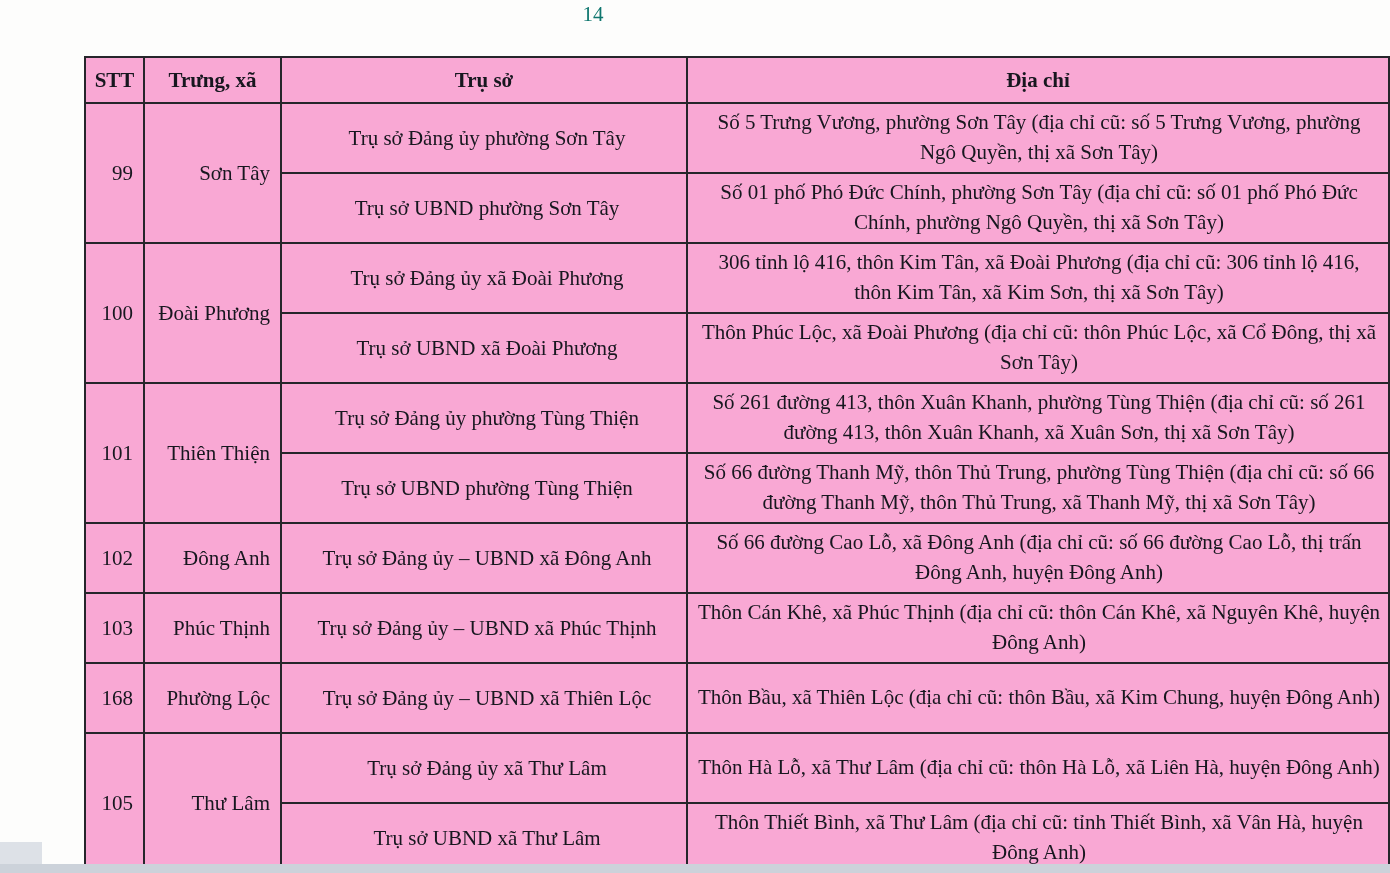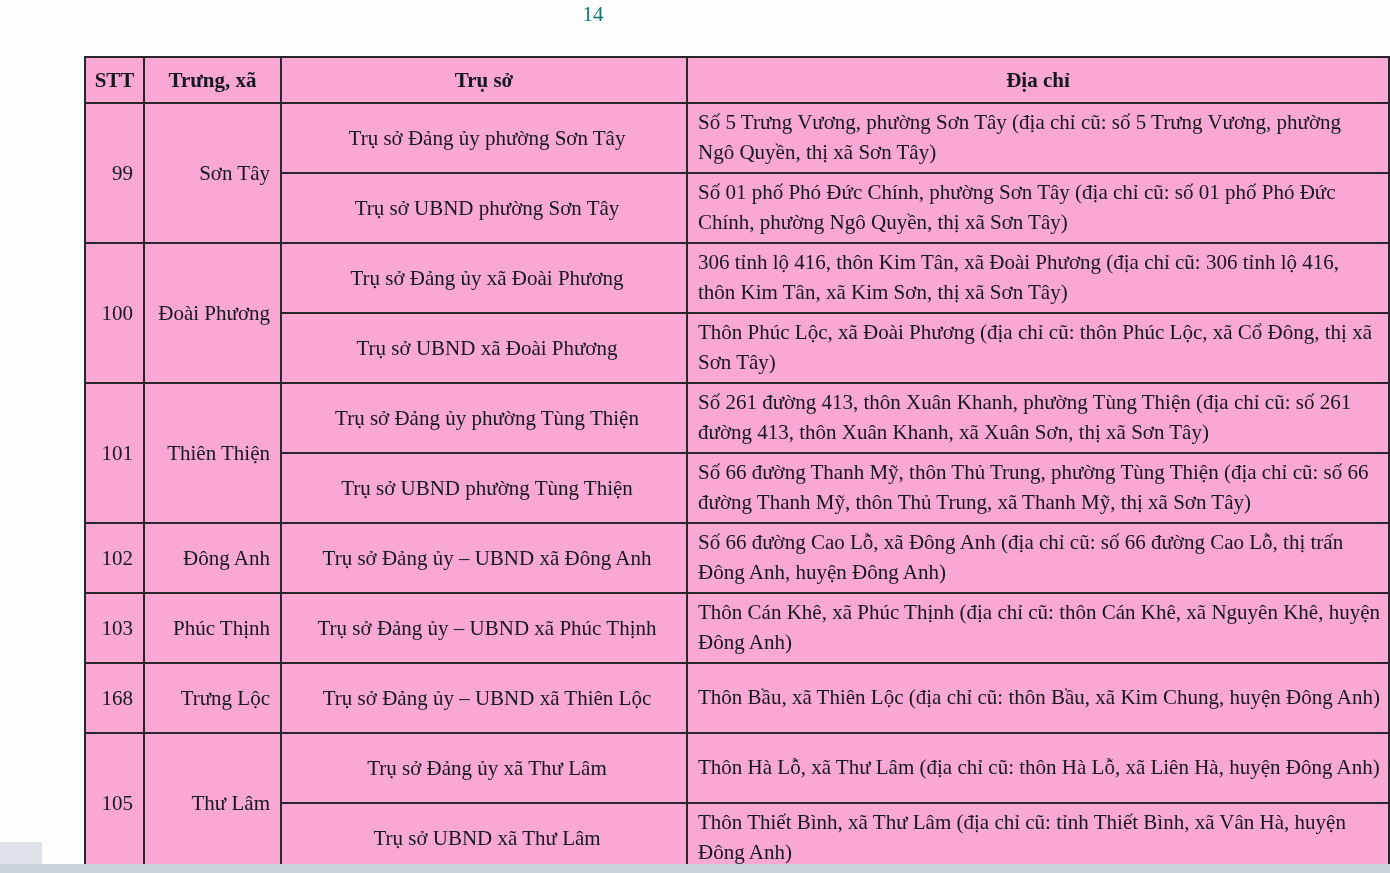--- a/index.html
+++ b/index.html
@@ -51,21 +51,21 @@
   .doc-table td { height: 62px; }
   td.cell-center {
     text-align: right;
     padding: 2px 10px;
   }
   td.cell-office {
     text-align: center;
     padding: 2px 8px 2px 14px;
   }
   td.cell-address {
-    text-align: left;
+    text-align: center;
     padding: 3px 8px 3px 10px;
     line-height: 1.42;
   }
   .scan-edge-bottom {
     position: absolute;
     left: 0;
     bottom: 0;
     width: 1390px;
     height: 9px;
     background: #ccd2da;
@@ -143,21 +143,21 @@
 
     <tr>
       <td class="cell-center">103</td>
       <td class="cell-center">Phúc Thịnh</td>
       <td class="cell-office">Trụ sở Đảng ủy – UBND xã Phúc Thịnh</td>
       <td class="cell-address">Thôn Cán Khê, xã Phúc Thịnh (địa chỉ cũ: thôn Cán Khê, xã Nguyên Khê, huyện Đông Anh)</td>
     </tr>
 
     <tr>
       <td class="cell-center">168</td>
-      <td class="cell-center">Trưng Lộc</td>
+      <td class="cell-center">Phường Lộc</td>
       <td class="cell-office">Trụ sở Đảng ủy – UBND xã Thiên Lộc</td>
       <td class="cell-address">Thôn Bầu, xã Thiên Lộc (địa chỉ cũ: thôn Bầu, xã Kim Chung, huyện Đông Anh)</td>
     </tr>
 
     <tr>
       <td class="cell-center" rowspan="2">105</td>
       <td class="cell-center" rowspan="2">Thư Lâm</td>
       <td class="cell-office">Trụ sở Đảng ủy xã Thư Lâm</td>
       <td class="cell-address">Thôn Hà Lỗ, xã Thư Lâm (địa chỉ cũ: thôn Hà Lỗ, xã Liên Hà, huyện Đông Anh)</td>
     </tr>

